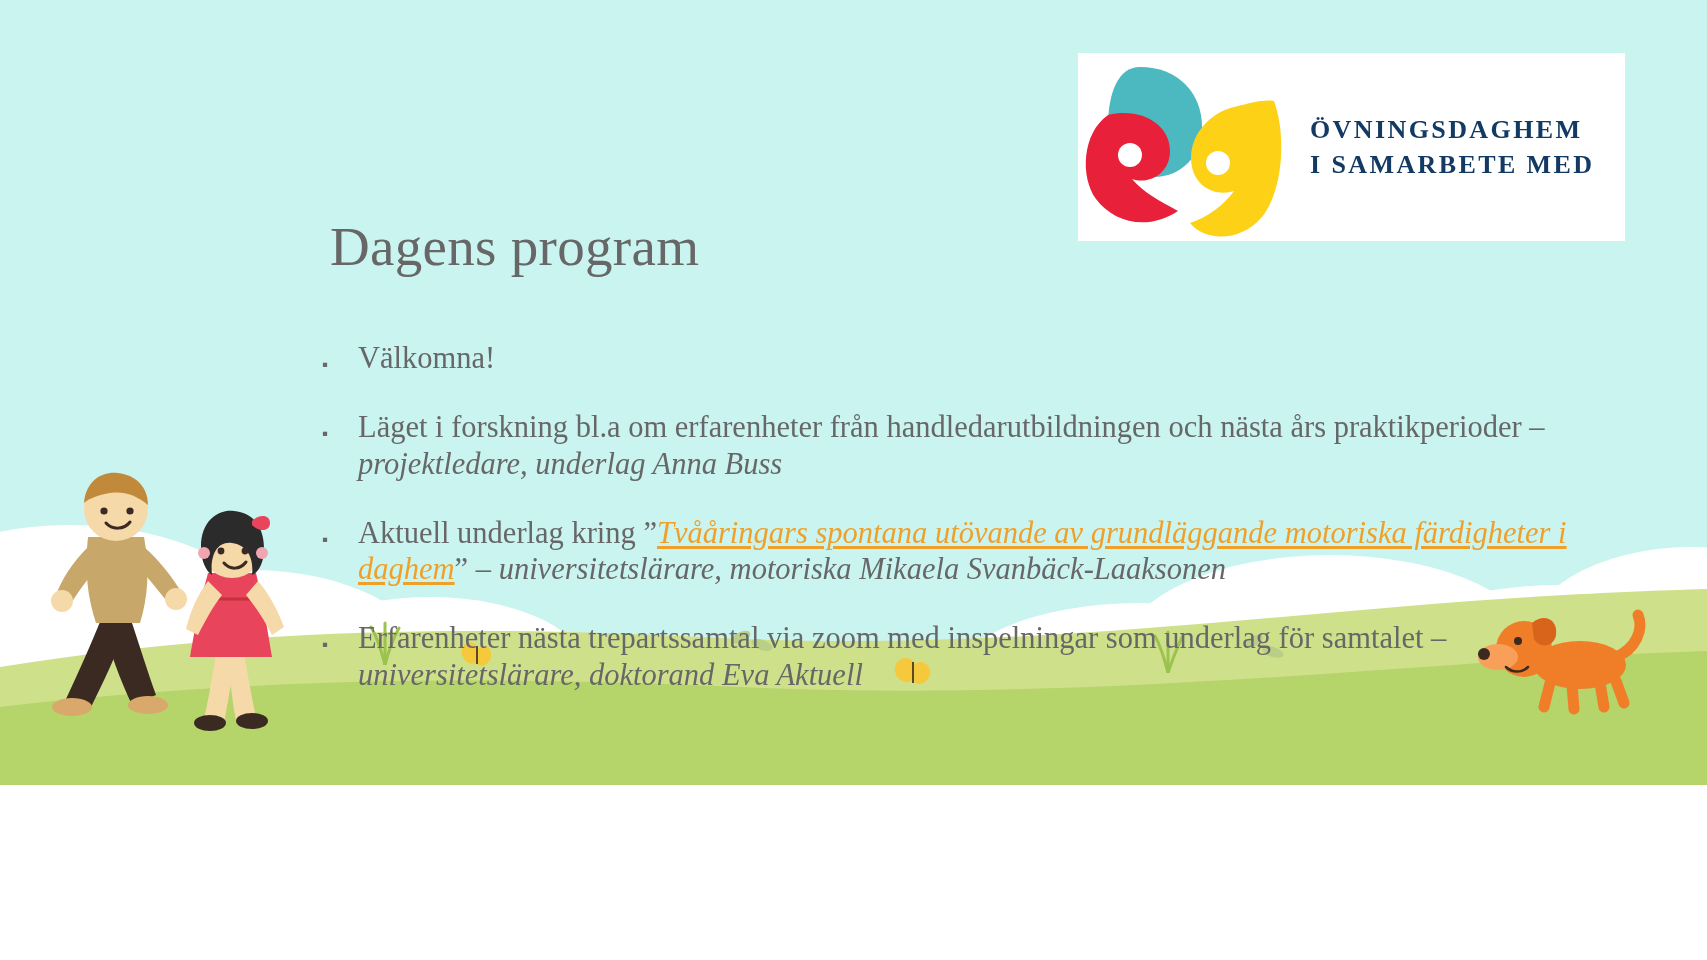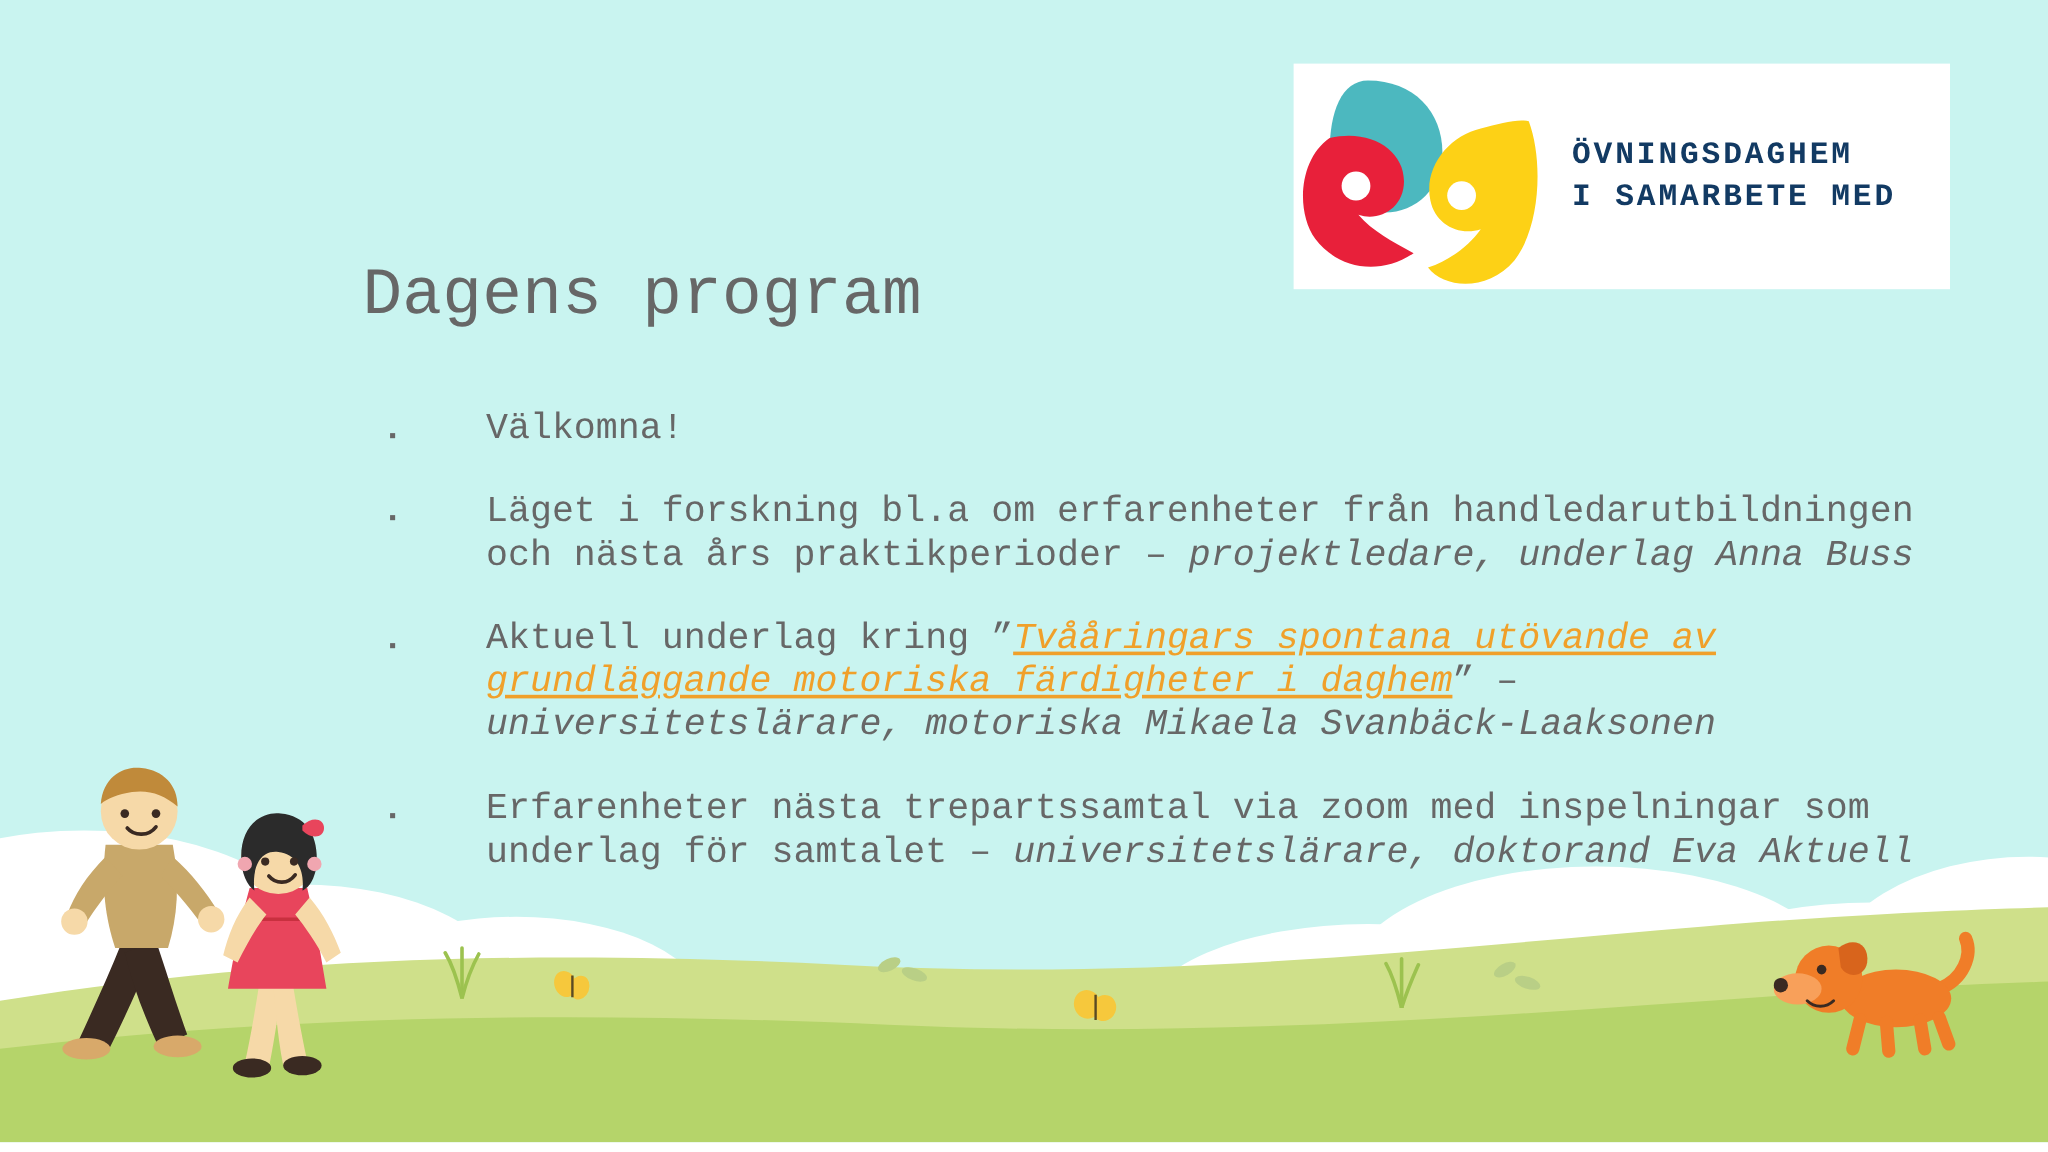--- a/index.html
+++ b/index.html
@@ -2,24 +2,24 @@
 <html><head>
 <meta charset="utf-8">
 <style>
   html, body {
     margin: 0; padding: 0;
     background: #ffffff;
   }
   #slide {
     position: relative;
     width: 1707px;
-    height: 952px;
+    height: 785px;
     overflow: hidden;
     background: #c9f4f0;
-    font-family: Liberation Mono, monospace;
+    font-family: Liberation Serif, serif;
   }
 
   
   .clouds, .hill, .hill-front { position: absolute; left: 0; bottom: 0; }
   .clouds { width: 1707px; height: 320px; bottom: 60px; }
   .hill   { width: 1707px; height: 210px; bottom: 0; }
 
   
   .logo-box {
     position: absolute;
@@ -35,21 +35,21 @@
     font-size: 26px;
     font-weight: bold;
     letter-spacing: 2.4px;
     line-height: 1.36;
     white-space: nowrap;
   }
 
   
   .title {
     position: absolute;
-    left: 302px; top: 215px;
+    left: 330px; top: 215px;
     color: #676767;
     font-size: 55px;
     font-weight: normal;
     letter-spacing: 0.3px;
   }
 
   
   .body-list {
     position: absolute;
     left: 322px; top: 340px;
@@ -64,21 +64,20 @@
     flex: 0 0 36px;
     color: #676767;
     font-size: 17px;
     line-height: 1.0;
     padding-top: 16px;
   }
   .bullet-text {
     color: #676767;
     font-size: 30.5px;
     line-height: 1.19;
-    margin-left: 47px;
   }
   .it { font-style: italic; }
   .lnk {
     color: #f0a02a;
     font-style: italic;
     text-decoration: underline;
     text-underline-offset: 3px;
   }
 </style>
 </head>

